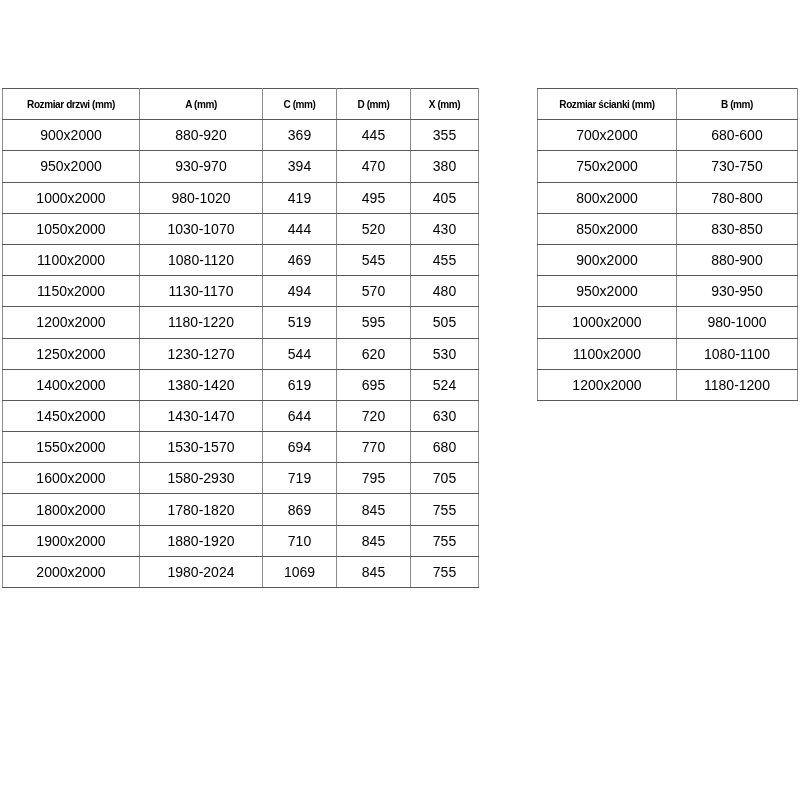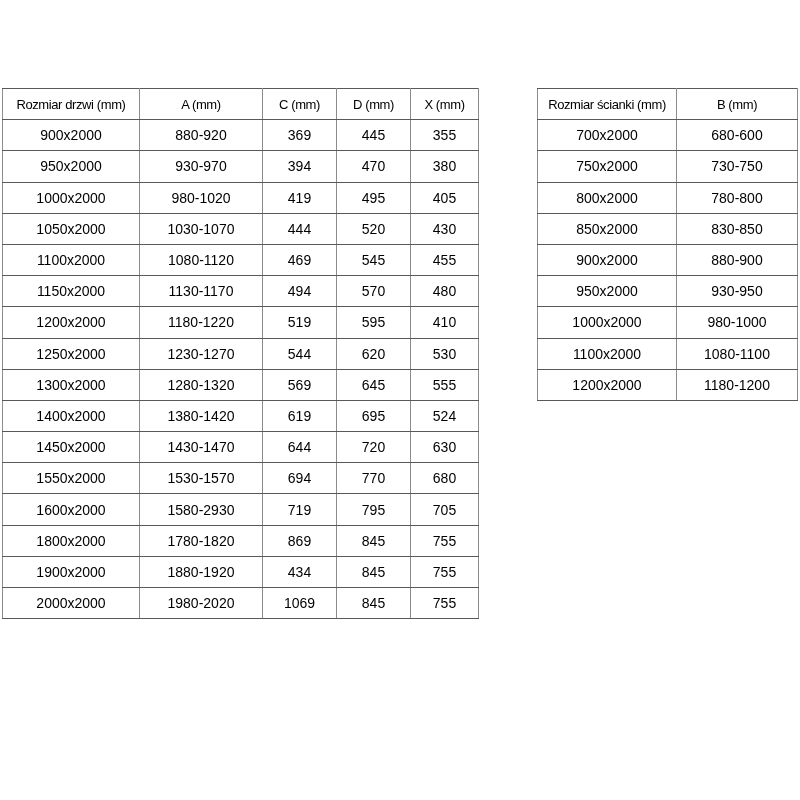--- a/index.html
+++ b/index.html
@@ -31,22 +31,22 @@
     border-bottom: 1px solid #595959;
     border-left: 1px solid #8c8c8c;
     border-right: 1px solid #8c8c8c;
     text-align: center;
     vertical-align: middle;
     height: 30.2px;
     padding: 0 2px;
     overflow: hidden;
   }
   th {
-    font-size: 13px;
-    font-weight: normal;
+    font-size: 10px;
+    font-weight: bold;
     letter-spacing: -0.4px;
     white-space: nowrap;
   }
   td {
     font-size: 14px;
     font-weight: normal;
     white-space: nowrap;
   }
 </style>
 </head>
@@ -111,37 +111,30 @@
           <td>1130-1170</td>
           <td>494</td>
           <td>570</td>
           <td>480</td>
         </tr>
         <tr>
           <td>1200x2000</td>
           <td>1180-1220</td>
           <td>519</td>
           <td>595</td>
-          <td>410</td>
+          <td>505</td>
         </tr>
         <tr>
           <td>1250x2000</td>
           <td>1230-1270</td>
           <td>544</td>
           <td>620</td>
           <td>530</td>
         </tr>
         <tr>
-          <td>1300x2000</td>
-          <td>1280-1320</td>
-          <td>569</td>
-          <td>645</td>
-          <td>555</td>
-        </tr>
-        <tr>
           <td>1400x2000</td>
           <td>1380-1420</td>
           <td>619</td>
           <td>695</td>
           <td>524</td>
         </tr>
         <tr>
           <td>1450x2000</td>
           <td>1430-1470</td>
           <td>644</td>
@@ -165,27 +158,27 @@
         <tr>
           <td>1800x2000</td>
           <td>1780-1820</td>
           <td>869</td>
           <td>845</td>
           <td>755</td>
         </tr>
         <tr>
           <td>1900x2000</td>
           <td>1880-1920</td>
-          <td>434</td>
+          <td>710</td>
           <td>845</td>
           <td>755</td>
         </tr>
         <tr>
           <td>2000x2000</td>
-          <td>1980-2020</td>
+          <td>1980-2024</td>
           <td>1069</td>
           <td>845</td>
           <td>755</td>
         </tr>
       </tbody>
   </table>
 </div>
 
 <div class="tbl-wrap" id="walls-table-wrap">
   <table>

